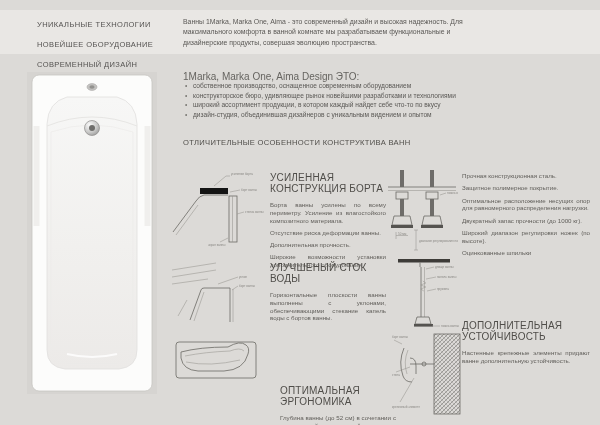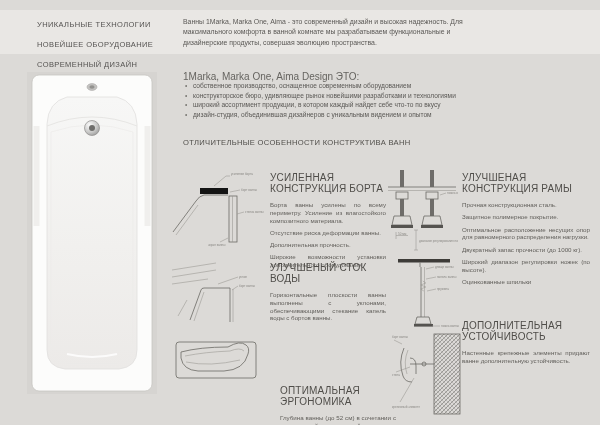--- a/index.html
+++ b/index.html
@@ -160,21 +160,20 @@
       </g>
       <path class="thin" d="M54 29 L60 27"></path>
       <text x="61" y="28" class="dl">ножка ванны</text>
       <path class="thin" d="M10 66 L10 73 M10 69.5 L22 69.5"></path>
       <text x="12" y="68.5" class="dl">50 мм</text>
       <path class="thin" d="M30 64 L30 84 M28 64 L32 64 M28 84 L32 84"></path>
       <text x="33" y="76" class="dl">диапазон регулирования ножек</text>
     </svg>
   </div>
   <div class="feature" style="left:462px;top:172px;width:128px;">
-    <div class="f-title">УЛУЧШЕНАЯ КОНСТРУКЦИЯ РАМЫ</div>
     <div class="f-text">Прочная конструкционная сталь.</div>
     <div class="f-text">Защитное полимерное покрытие.</div>
     <div class="f-text">Оптимальное расположение несущих опор для равномерного распределения нагрузки.</div>
     <div class="f-text">Двукратный запас прочности (до 1000 кг).</div>
     <div class="f-text">Широкий диапазон регулировки ножек (по высоте).</div>
     <div class="f-text">Оцинкованные шпильки</div>
   </div>
 
   <div class="diagram" style="left:396px;top:255px;">
     <svg width="72" height="78" viewBox="0 0 72 78">

